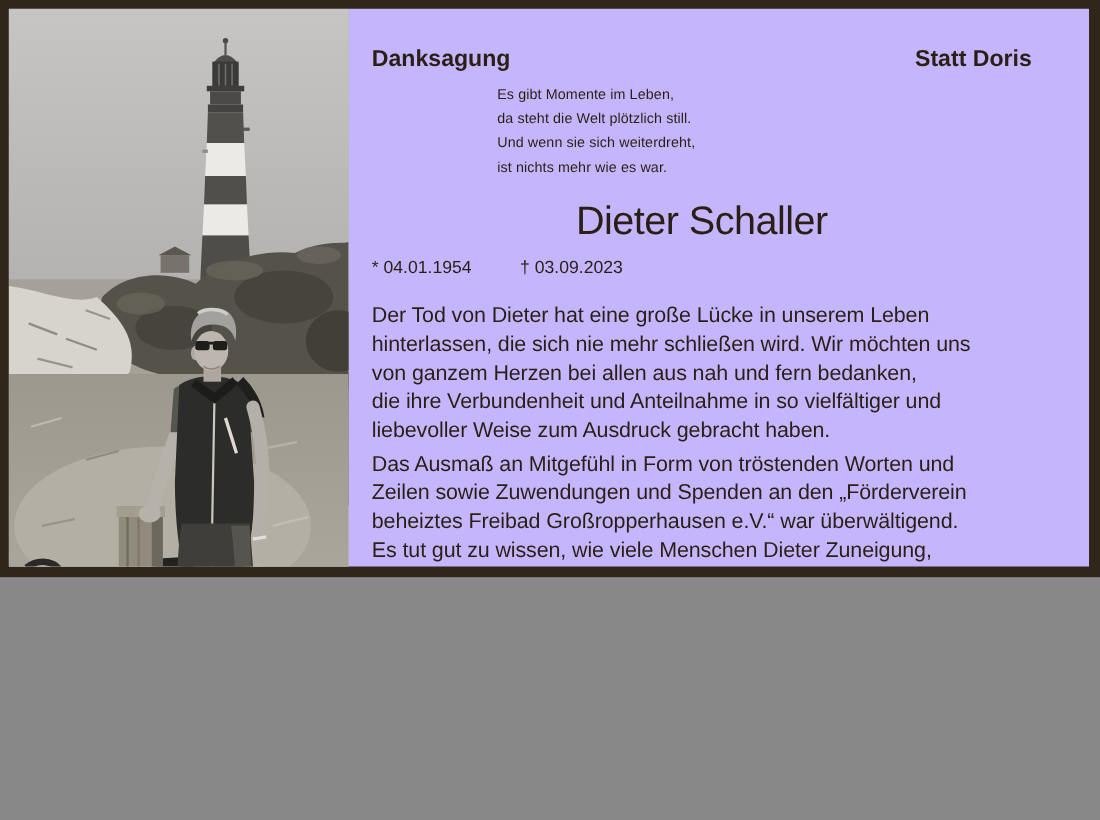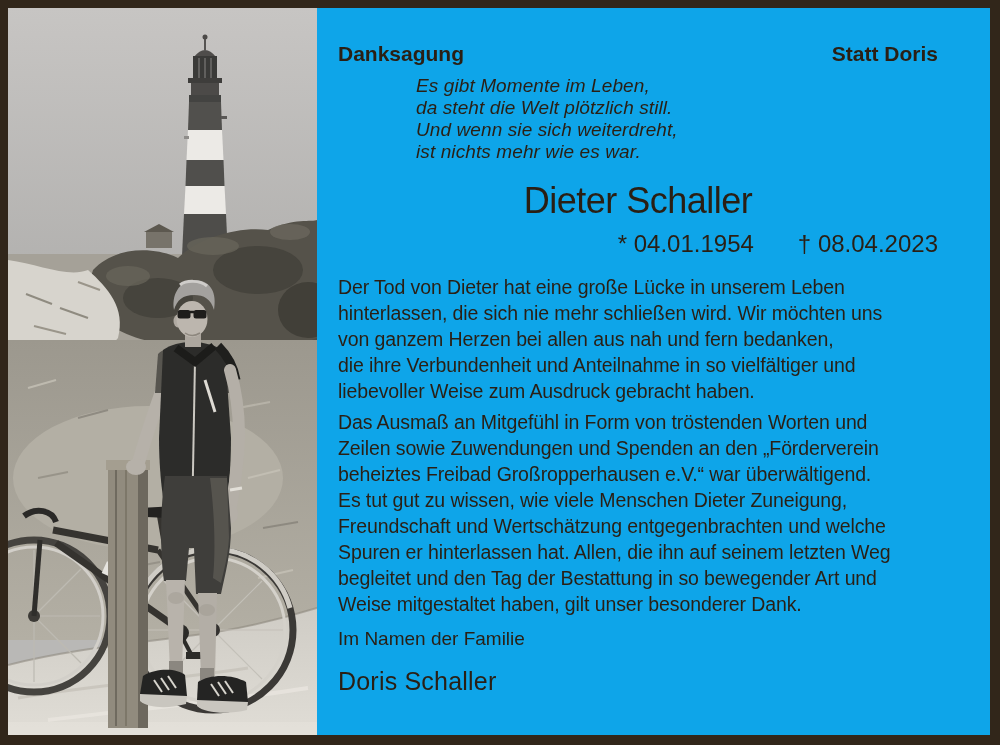--- a/index.html
+++ b/index.html
@@ -1,31 +1,31 @@
 <!DOCTYPE html>
 <html lang="de"><head>
 <meta charset="utf-8">
 <style>
   html,body{margin:0;padding:0;background:#888;}
   .card{
-    width:1000px;height:745px;box-sizing:border-box;
+    width:1000px;height:525px;box-sizing:border-box;
     border-style:solid;border-color:#31261a;border-width:8px 10px 10px 8px;
-    background:#0ea5e9;display:flex;overflow:hidden;
+    background:#c4b5fd;display:flex;overflow:hidden;
     font-family:"Liberation Sans",sans-serif;color:#2a1f14;
   }
   .photo{width:309px;height:727px;flex:none;overflow:hidden;background:#b9b8b6;}
   .photo svg{display:block;width:309px;height:727px;}
   .content{flex:1;box-sizing:border-box;padding:34px 52px 0 21px;position:relative;}
   .header-row{display:flex;justify-content:space-between;align-items:flex-start;
     font-size:21px;font-weight:bold;line-height:24px;}
-  .poem{font-style:italic;font-size:19px;line-height:22px;margin:9px 0 0 78px;
+  .poem{font-size:13px;line-height:22px;margin:9px 0 0 114px;
     white-space:pre-line;letter-spacing:0.1px;}
   .name{font-size:36px;font-weight:normal;text-align:center;margin:15px 0 0 0;
     line-height:45px;letter-spacing:-0.5px;}
-  .dates{display:flex;justify-content:flex-end;gap:44px;font-size:24px;
+  .dates{display:flex;justify-content:flex-start;gap:44px;font-size:16px;
     line-height:23px;margin-top:9px;}
   .bodytext{font-size:19.5px;line-height:26px;margin:0 0 5px 0;max-width:600px;
     white-space:pre-line;letter-spacing:-0.1px;}
   .bodytext.first{margin-top:19px;}
   .sig-intro{font-size:19px;line-height:24px;margin-top:10px;}
   .sig-name{font-size:25px;line-height:29px;margin-top:16px;letter-spacing:0.2px;}
 </style>
 </head>
 <body>
 
@@ -237,21 +237,21 @@
 
     <div class="poem">Es gibt Momente im Leben,
 da steht die Welt plötzlich still.
 Und wenn sie sich weiterdreht,
 ist nichts mehr wie es war.</div>
 
     <div class="name">Dieter Schaller</div>
 
     <div class="dates">
       <span>* 04.01.1954</span>
-      <span>† 08.04.2023</span>
+      <span>† 03.09.2023</span>
     </div>
 
     <p class="bodytext first">Der Tod von Dieter hat eine große Lücke in unserem Leben
 hinterlassen, die sich nie mehr schließen wird. Wir möchten uns
 von ganzem Herzen bei allen aus nah und fern bedanken,
 die ihre Verbundenheit und Anteilnahme in so vielfältiger und
 liebevoller Weise zum Ausdruck gebracht haben.</p>
     <p class="bodytext">Das Ausmaß an Mitgefühl in Form von tröstenden Worten und
 Zeilen sowie Zuwendungen und Spenden an den „Förderverein
 beheiztes Freibad Großropperhausen e.V.“ war überwältigend.

